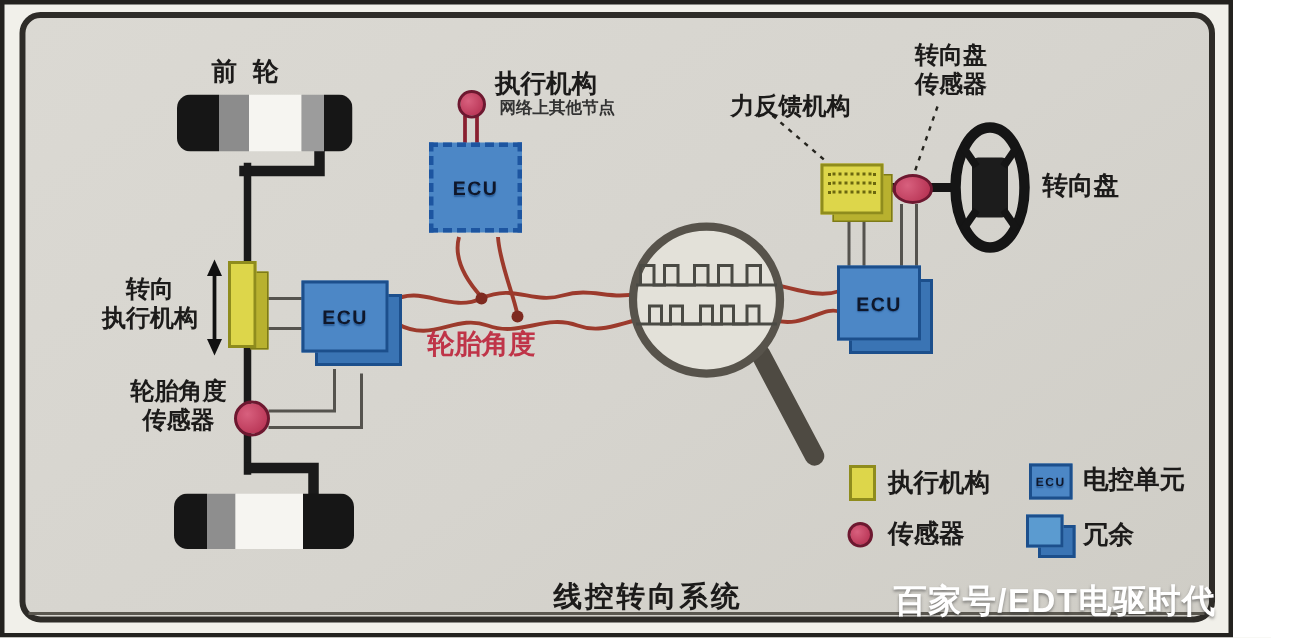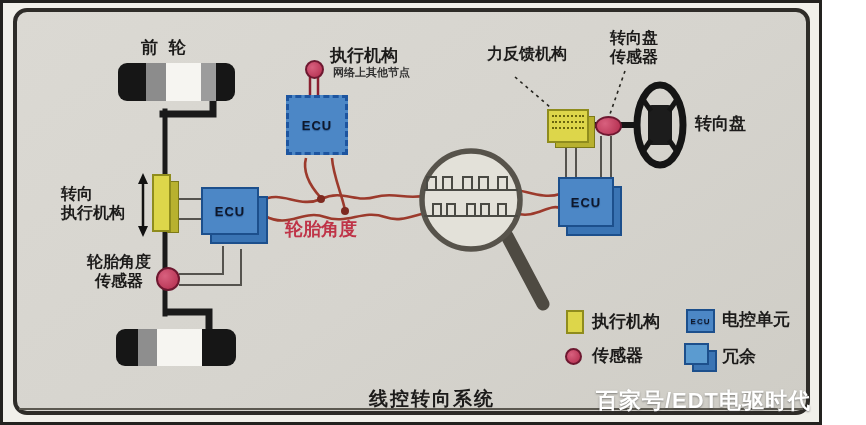--- a/index.html
+++ b/index.html
@@ -128,21 +128,21 @@
 
   <div class="comp wheel" style="left:113px;top:326px;width:120px;height:37px;">
     <i style="width:18%;background:#161616;"></i>
     <i style="width:16%;background:#8e8e8e;"></i>
     <i style="width:38%;background:#f6f5f1;"></i>
     <i style="width:28%;background:#161616;"></i>
   </div>
 
   <div class="comp ybox-shadow" style="left:164px;top:178px;width:12px;height:52px;"></div>
   <div class="comp ybox" style="left:149px;top:171px;width:19px;height:58px;"></div>
-  <div class="lbl" style="left:58px;top:181px;width:78px;text-align:left;font-size:16px;">
+  <div class="lbl" style="left:58px;top:181px;width:78px;text-align:center;font-size:16px;">
     <div>转向</div>
     <div>执行机构</div>
   </div>
 
   <div class="comp ecu-shadow" style="left:207px;top:193px;width:58px;height:48px;"></div>
   <div class="comp ecu" style="left:198px;top:184px;width:58px;height:48px;">
     <span class="ecu-text">ECU</span>
   </div>
 
   <div class="comp sensor" style="left:153px;top:264px;width:24px;height:24px;"></div>
@@ -164,21 +164,21 @@
   <div class="comp ecu" style="left:555px;top:174px;width:56px;height:50px;">
     <span class="ecu-text">ECU</span>
   </div>
 
   <div class="comp ybox-shadow" style="left:552px;top:113px;width:40px;height:32px;"></div>
   <div class="comp ybox" style="left:544px;top:106px;width:42px;height:34px;">
     <div class="ff-row"></div>
     <div class="ff-row"></div>
     <div class="ff-row"></div>
   </div>
-  <div class="lbl" style="left:484px;top:41px;font-size:16px;">力反馈机构</div>
+  <div class="lbl" style="left:484px;top:59px;font-size:16px;">力反馈机构</div>
 
   <div class="comp sensor" style="left:592px;top:113px;width:27px;height:20px;border-radius:50%;"></div>
   <div class="lbl" style="left:592px;top:25px;width:78px;text-align:center;font-size:16px;">
     <div>转向盘</div>
     <div>传感器</div>
   </div>
 
   <div class="lbl" style="left:692px;top:111px;font-size:17px;">转向盘</div>
 
   <div class="comp ybox" style="left:563px;top:307px;width:18px;height:24px;"></div>

